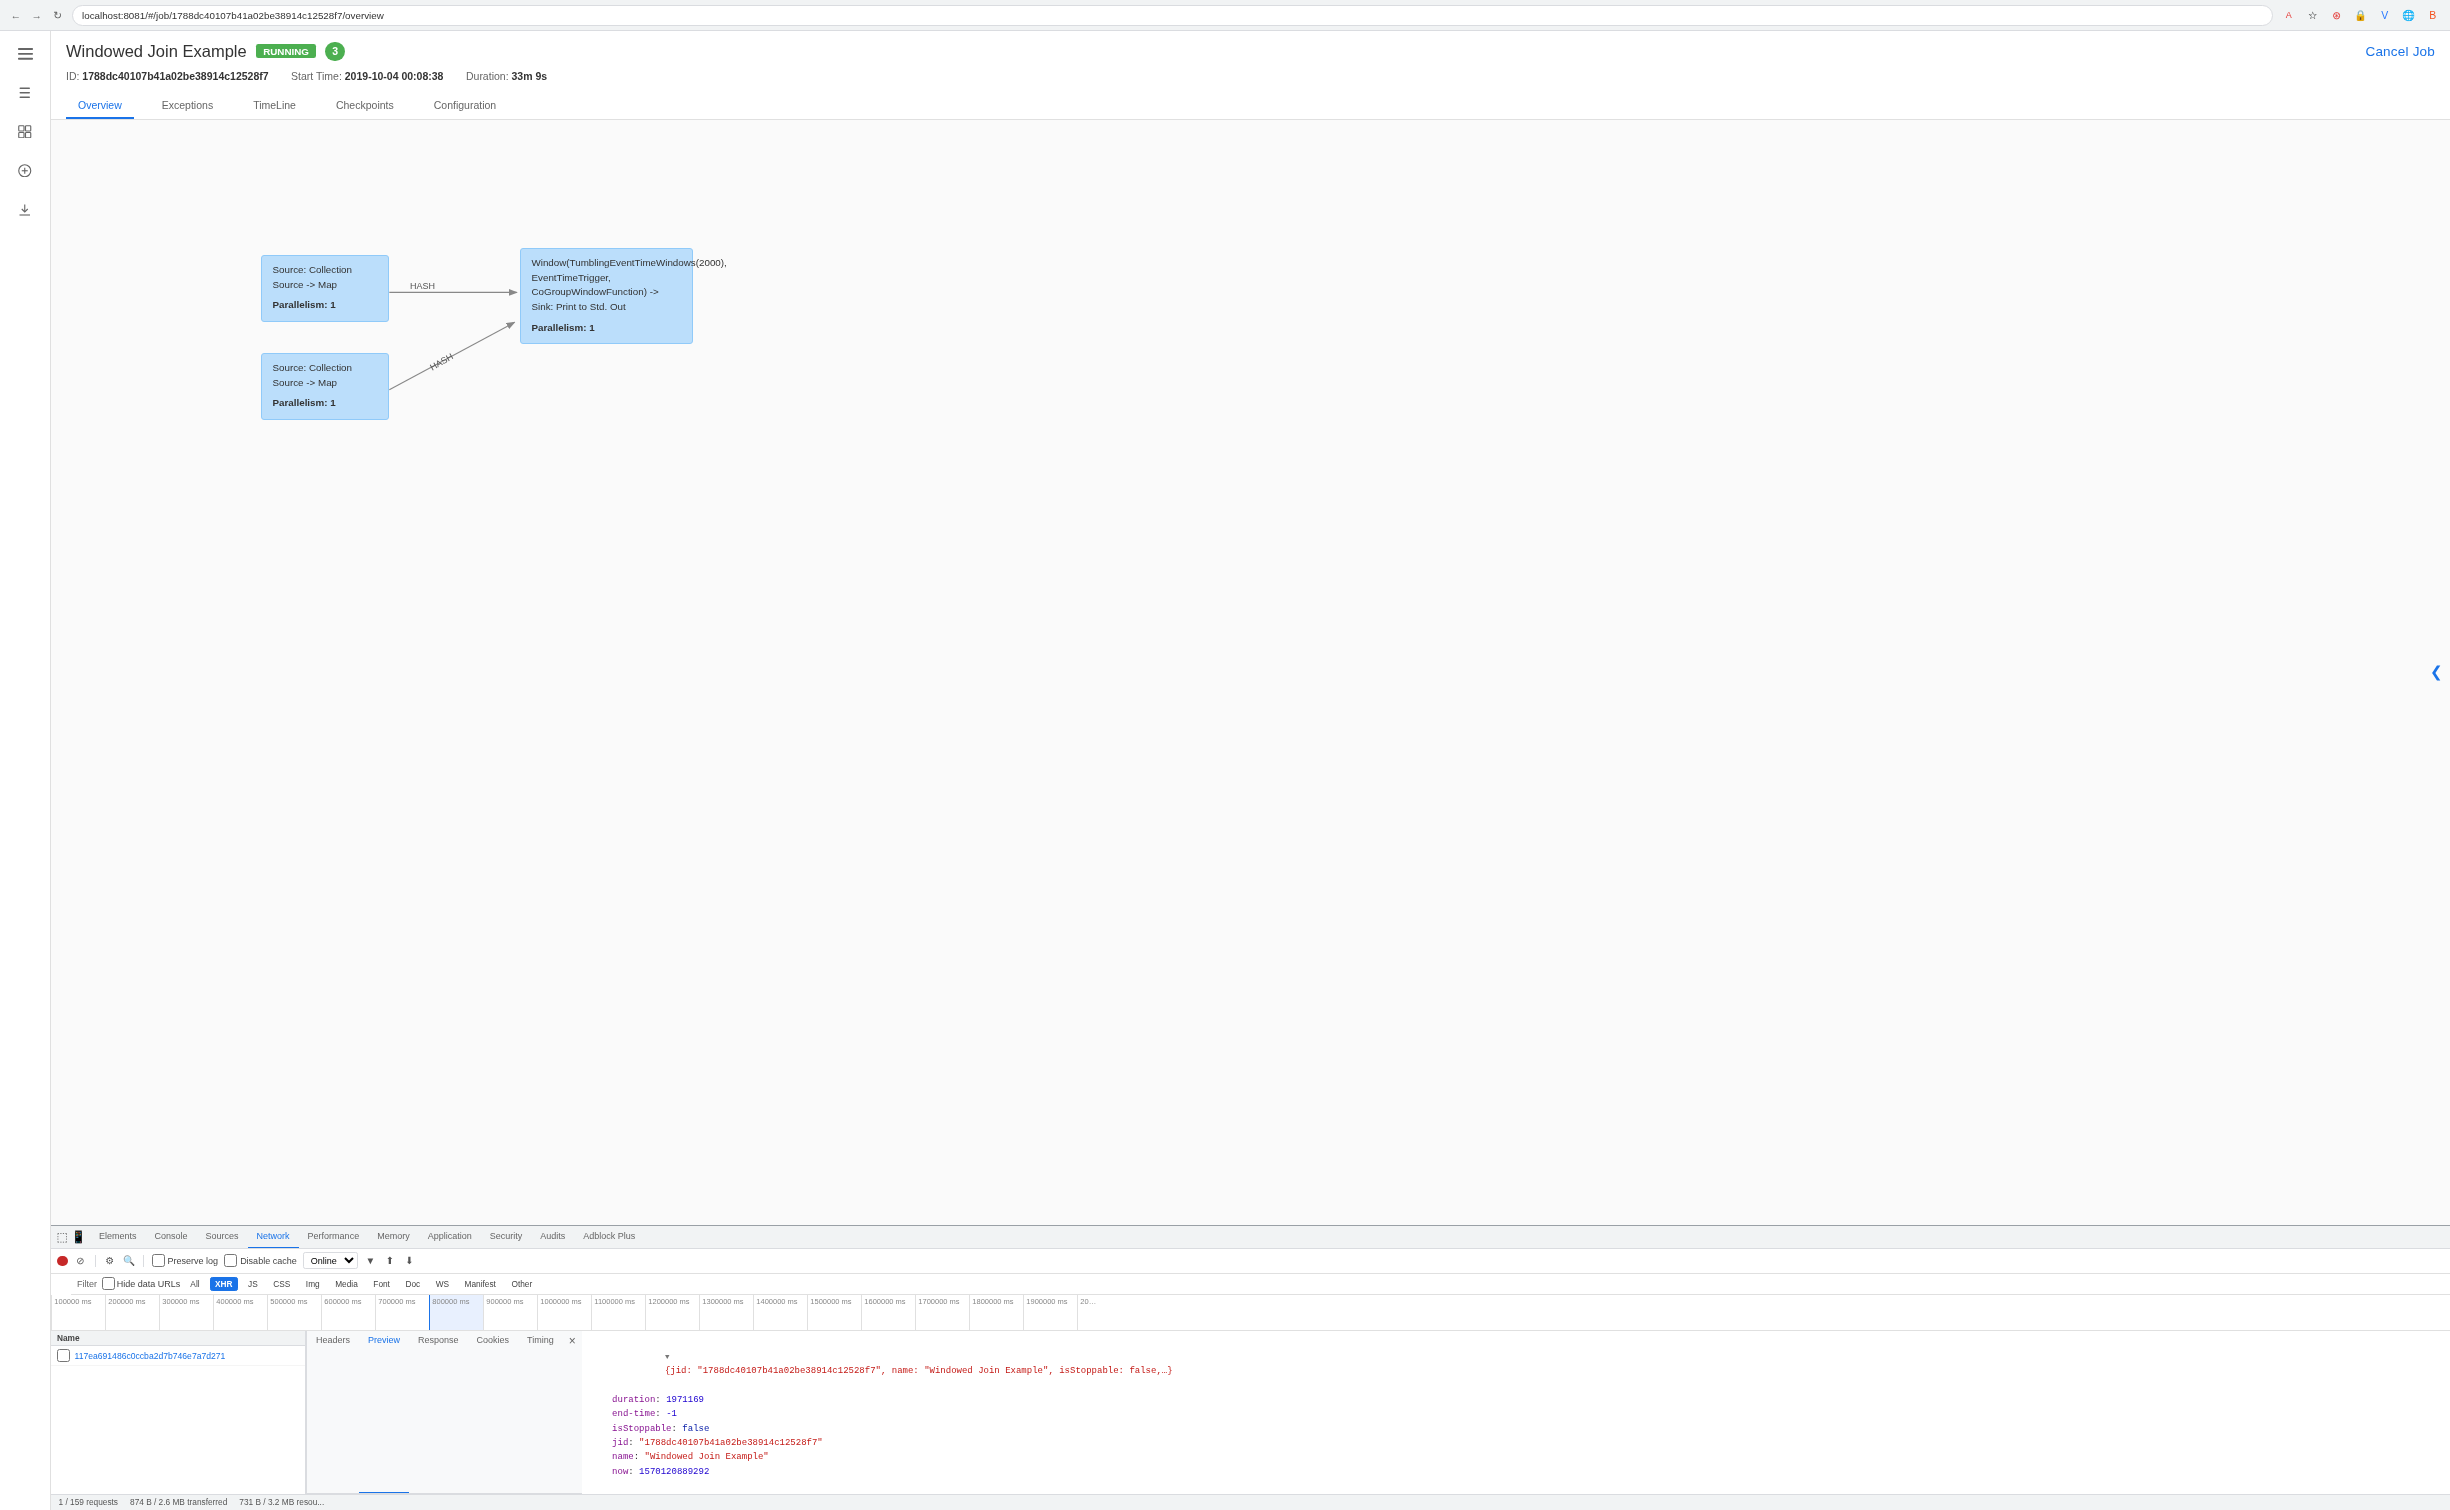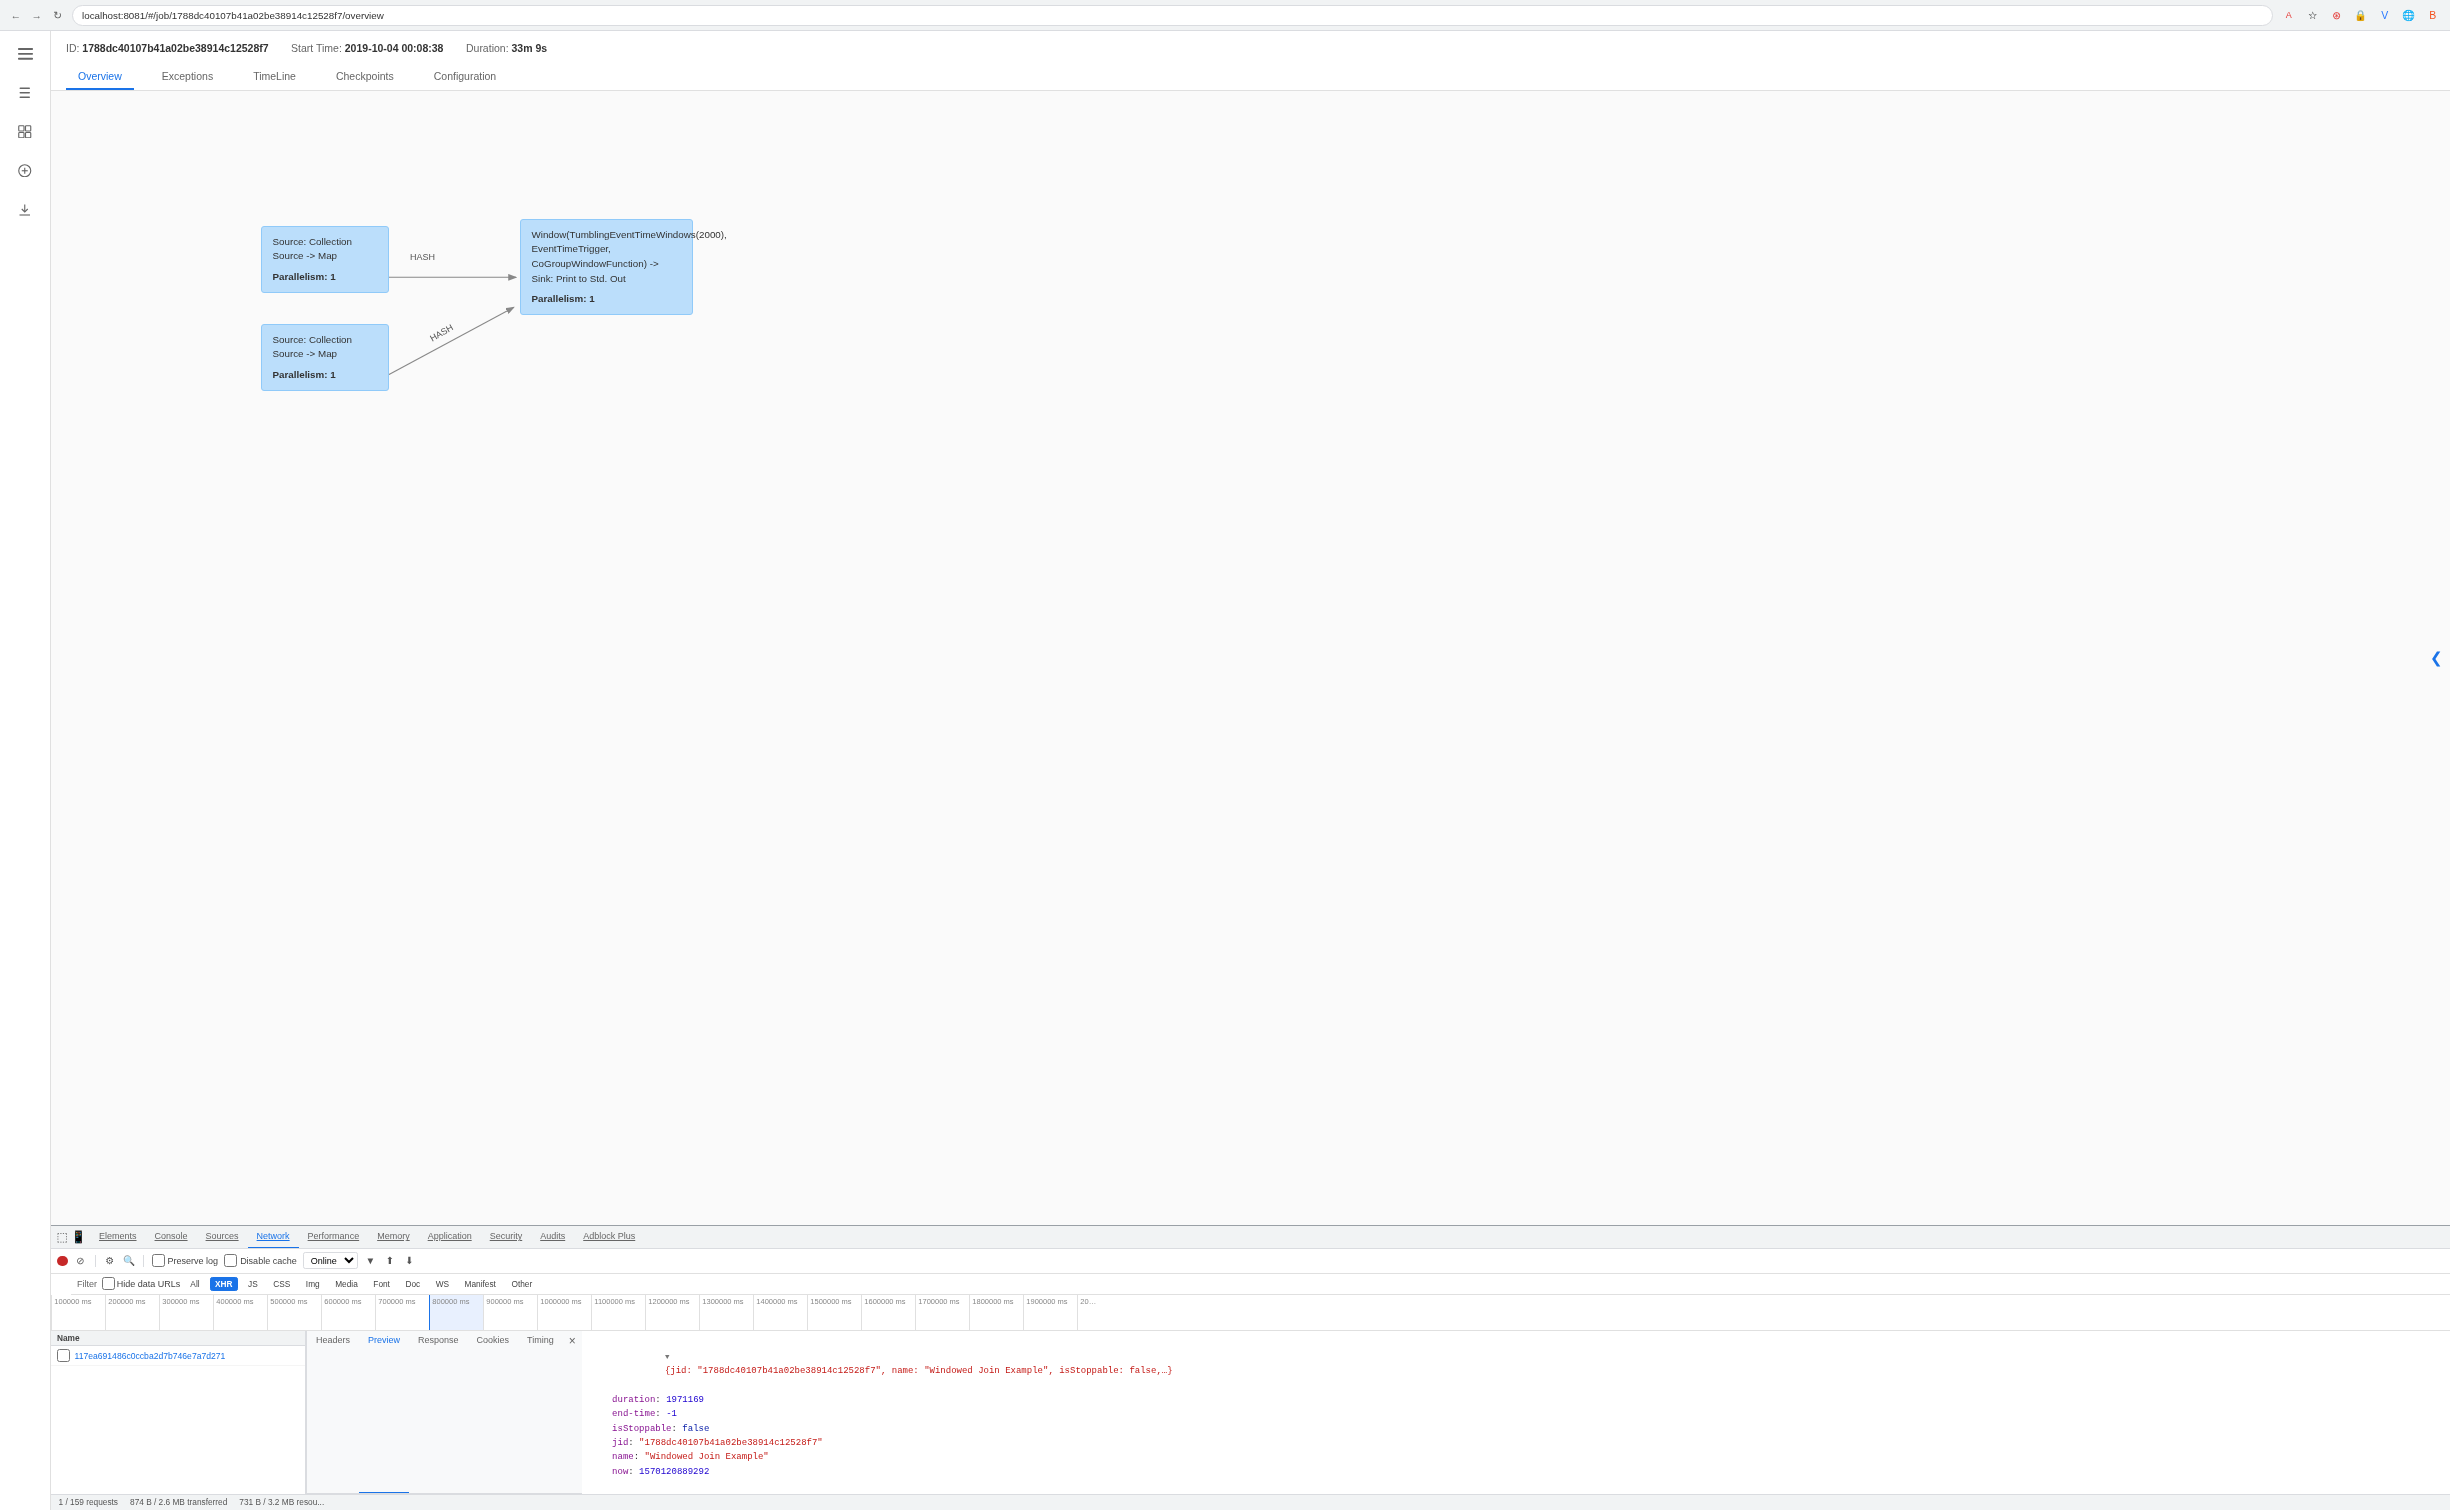--- a/index.html
+++ b/index.html
@@ -41,21 +41,21 @@
     
     .job-graph { flex: 1; background: #fafafa; position: relative; overflow: hidden; min-height: 210px; }
     .graph-node { position: absolute; background: #bbdefb; border: 1.1px solid #90caf9; border-radius: 3px; padding: 7.5px 10.5px; font-size: 9.8px; line-height: 1.5; }
     .graph-node .node-parallelism { font-weight: 600; margin-top: 6px; }
     .graph-edge-label { position: absolute; font-size: 9px; color: #555; transform: rotate(0deg); }
     svg.graph-edges { position: absolute; top: 0; left: 0; width: 100%; height: 100%; pointer-events: none; }
 
     
     .devtools { background: #fff; border-top: 1.5px solid #9aa0a6; display: flex; flex-direction: column; flex-shrink: 0; height: 285px; }
     .devtools-tabs { display: flex; align-items: center; background: #f1f3f4; border-bottom: 0.8px solid #dadce0; padding: 0 4.5px; flex-shrink: 0; overflow-x: auto; }
-    .devtools-tab { padding: 5.3px 9px; font-size: 9px; color: #666; cursor: pointer; border-bottom: 1.5px solid transparent; white-space: nowrap; text-decoration: underline; }
+    .devtools-tab { padding: 5.3px 9px; font-size: 9px; color: #666; cursor: pointer; border-bottom: 1.5px solid transparent; white-space: nowrap; }
     .devtools-tab.active { color: #1a73e8; border-bottom: 1.5px solid #1a73e8; }
     .devtools-toolbar { display: flex; align-items: center; gap: 6px; padding: 3.8px 6px; border-bottom: 0.8px solid #e0e0e0; flex-shrink: 0; background: #fff; }
     .devtools-toolbar-btn { width: 13.5px; height: 13.5px; border: none; background: none; cursor: pointer; border-radius: 2.3px; display: flex; align-items: center; justify-content: center; font-size: 9.8px; }
     .devtools-toolbar-btn.red { color: #c62828; }
     .devtools-toolbar-btn.gray { color: #555; }
     .toolbar-separator { width: 0.8px; height: 12px; background: #dadce0; margin: 0 1.5px; }
     .toolbar-checkbox { display: flex; align-items: center; gap: 3px; font-size: 9px; color: #444; cursor: pointer; }
     .toolbar-select { border: 0.8px solid #dadce0; border-radius: 2.3px; padding: 1.5px 3px; font-size: 9px; background: #fff; }
 
     
@@ -165,20 +165,28 @@
           <line x1="9" y1="2" x2="9" y2="12"></line>
           <polyline points="5,8 9,12 13,8"></polyline>
           <line x1="2" y1="16" x2="16" y2="16"></line>
         </svg>
     </div>
   </div>
 
   <div class="main-content">
 
     <div class="app-header">
+      <div class="app-header-top">
+        <div class="job-title-row">
+          <span class="job-title">Windowed Join Example</span>
+          <span class="running-badge">RUNNING</span>
+          <span class="task-count-badge">3</span>
+        </div>
+        <button class="cancel-job-btn">Cancel Job</button>
+      </div>
       <div class="job-meta">
         <div class="job-meta-item">
           <span>ID:</span>
           <strong>1788dc40107b41a02be38914c12528f7</strong>
         </div>
         <div class="job-meta-item">
           <span>Start Time:</span>
           <strong>2019-10-04 00:08:38</strong>
         </div>
         <div class="job-meta-item">

